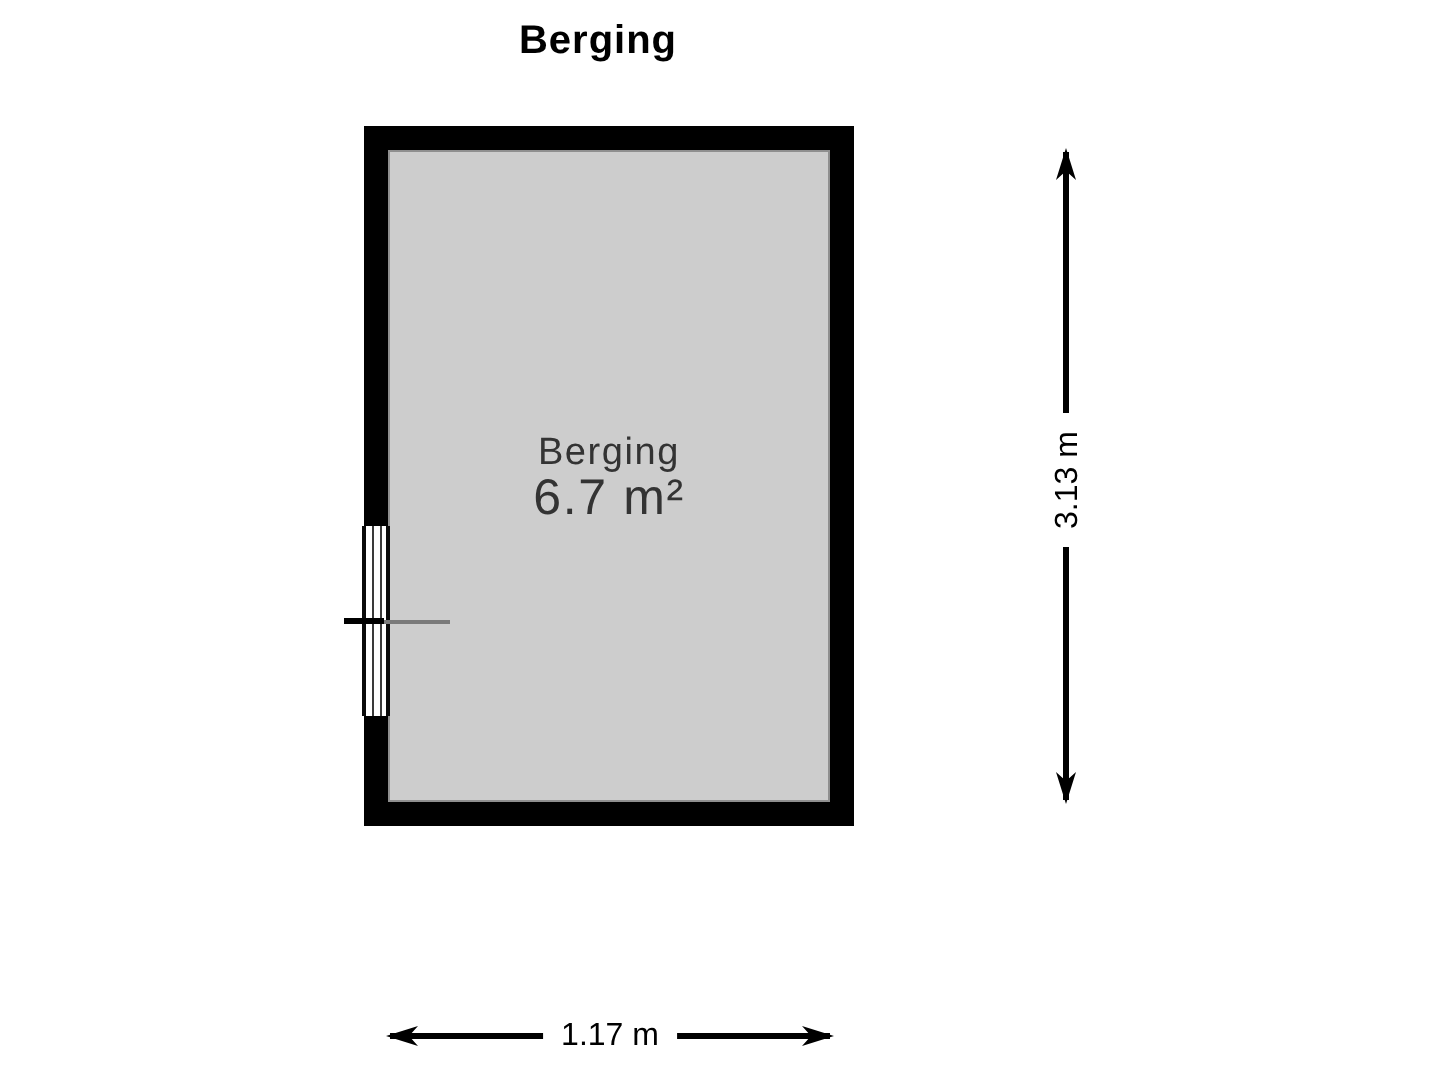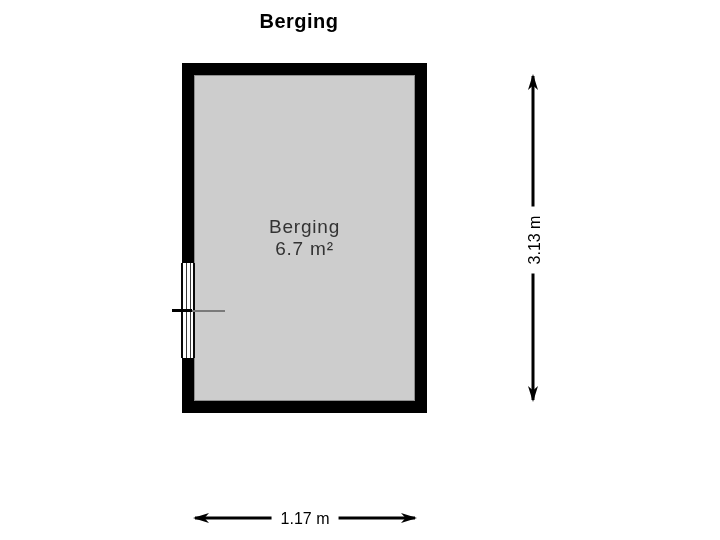--- a/index.html
+++ b/index.html
@@ -56,21 +56,21 @@
     align-items: center;
     justify-content: center;
   }
   .room-name {
     font-size: 19px;
     color: var(--text);
     letter-spacing: 0.8px;
     line-height: 22px;
   }
   .room-area {
-    font-size: 19px;
+    font-size: 25px;
     color: var(--text);
     letter-spacing: 0.8px;
     line-height: 22px;
   }
   
   .window-symbol {
     position: absolute;
     left: 181px;
     top: 263px;
     width: 14px;

